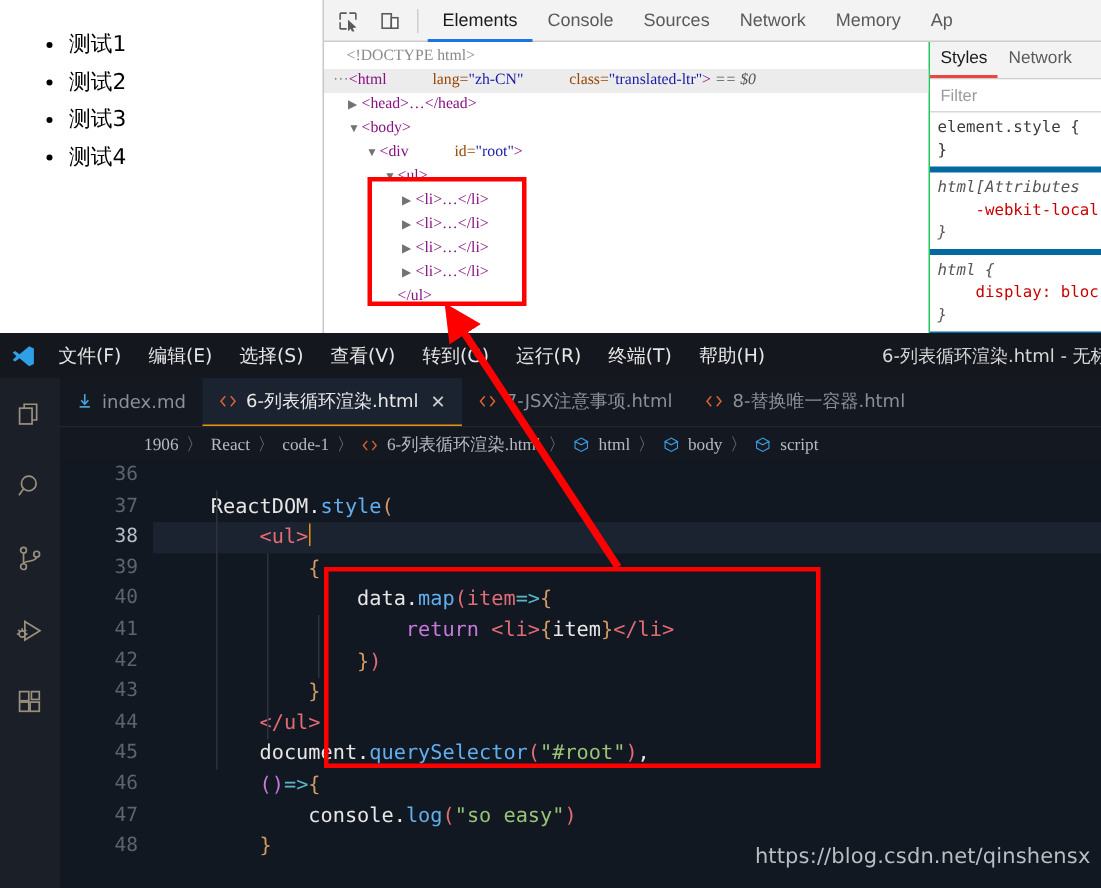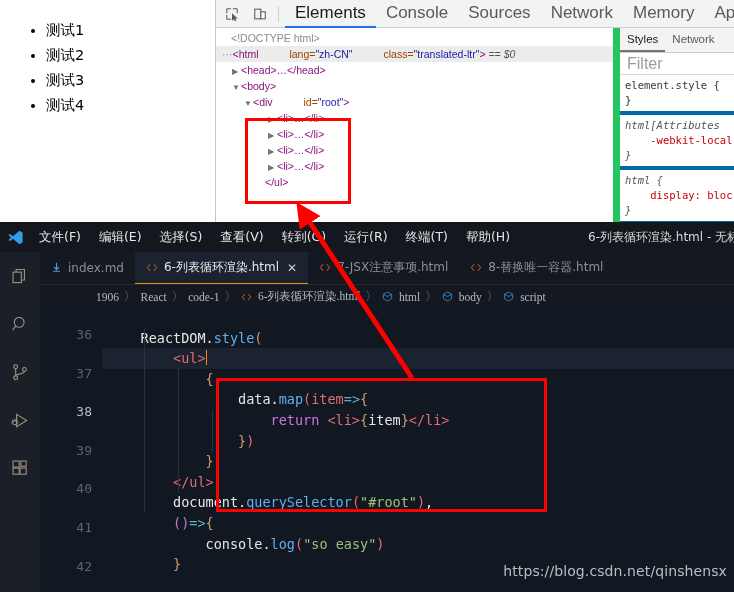--- a/index.html
+++ b/index.html
@@ -71,43 +71,43 @@
     display: flex;
     align-items: stretch;
     height: 28px;
     flex: 1;
     overflow: hidden;
   }
   .dt-tab {
     padding: 0 10px;
     display: flex;
     align-items: center;
-    font-size: 17px;
+    font-size: 12px;
     color: #5a5a5a;
     white-space: nowrap;
     box-sizing: border-box;
     border-bottom: 2px solid transparent;
   }
   .dt-tab.active {
     color: #1a1a1a;
     border-bottom: 2px solid #1a73e8;
   }
 
   #dt-body {
     position: absolute;
     left: 0; top: 28px;
     right: 0; bottom: 0;
     display: flex;
   }
   #dom-tree {
     position: relative;
     width: 404px;
     background: #fff;
-    border-right: 7px solid #22c55e;
-    font-family: Liberation Sans, sans-serif;
+    border-right: 1px solid #22c55e;
+    font-family: Liberation Serif, serif;
     font-size: 10.5px;
     line-height: 16px;
     padding-top: 2px;
     box-sizing: border-box;
     overflow: hidden;
   }
   .dom-line {
     white-space: pre;
     padding-left: 6px;
     height: 16px;
@@ -145,29 +145,29 @@
     display: flex;
     align-items: center;
     font-size: 11.5px;
     color: #5a5a5a;
     white-space: nowrap;
     border-bottom: 2px solid transparent;
     box-sizing: border-box;
   }
   .st-tab.active {
     color: #1a1a1a;
-    border-bottom: 2px solid #737373;
+    border-bottom: 2px solid #ef4444;
   }
   #styles-filter {
     height: 21px;
     border-bottom: 1px solid #d8d8d8;
     display: flex;
     align-items: center;
     padding-left: 7px;
-    font-size: 16px;
+    font-size: 11px;
     color: #9b9b9b;
     background: #fff;
   }
   .css-rule {
     font-family: "DejaVu Sans Mono", monospace;
     font-size: 10.5px;
     line-height: 15px;
     padding: 3px 0 3px 5px;
     border-bottom: 4px solid #0369a1;
     white-space: pre;
@@ -304,21 +304,20 @@
     background: #121821;
   }
   .ln {
     height: 20.6px;
     line-height: 20.6px;
     text-align: right;
     padding-right: 10px;
     font-family: "DejaVu Sans Mono", monospace;
     font-size: 13px;
     color: #5d646f;
-    margin-top: 18px;
   }
   .ln.cur { color: #b8bec7; }
   #code {
     position: absolute;
     left: 62px; top: 0;
     right: 0; bottom: 0;
     font-family: "DejaVu Sans Mono", monospace;
     font-size: 13.5px;
   }
   .cl {
@@ -417,20 +416,21 @@
     </div>
 
     <div id="dt-body">
 
       <div id="dom-tree">
         <div class="dom-line"><span class="tri"></span><span class="dc">&lt;!DOCTYPE html&gt;</span></div>
         <div class="dom-line selected"><span class="ellip">···</span><span class="tw">&lt;html </span><span class="at">lang=</span><span class="av">"zh-CN"</span> <span class="at">class=</span><span class="av">"translated-ltr"</span><span class="tw">&gt;</span> <span class="dollar">== $0</span></div>
         <div class="dom-line"><span style="padding-left:10px"></span><span class="tri">▶</span><span class="tw">&lt;head&gt;…&lt;/head&gt;</span></div>
         <div class="dom-line"><span style="padding-left:10px"></span><span class="tri">▼</span><span class="tw">&lt;body&gt;</span></div>
         <div class="dom-line"><span style="padding-left:22px"></span><span class="tri">▼</span><span class="tw">&lt;div </span><span class="at">id=</span><span class="av">"root"</span><span class="tw">&gt;</span></div>
+        <div class="dom-line"><span style="padding-left:34px"></span><span class="tri">▼</span><span class="tw">&lt;ul&gt;</span></div>
         <div class="dom-line"><span style="padding-left:46px"></span><span class="tri">▶</span><span class="tw">&lt;li&gt;…&lt;/li&gt;</span></div>
         <div class="dom-line"><span style="padding-left:46px"></span><span class="tri">▶</span><span class="tw">&lt;li&gt;…&lt;/li&gt;</span></div>
         <div class="dom-line"><span style="padding-left:46px"></span><span class="tri">▶</span><span class="tw">&lt;li&gt;…&lt;/li&gt;</span></div>
         <div class="dom-line"><span style="padding-left:46px"></span><span class="tri">▶</span><span class="tw">&lt;li&gt;…&lt;/li&gt;</span></div>
         <div class="dom-line"><span style="padding-left:34px"></span><span class="tri"></span><span class="tw">&lt;/ul&gt;</span></div>
       </div>
 
       <div id="styles-pane">
         <div id="styles-tabs">
           <div class="st-tab active">Styles</div>

